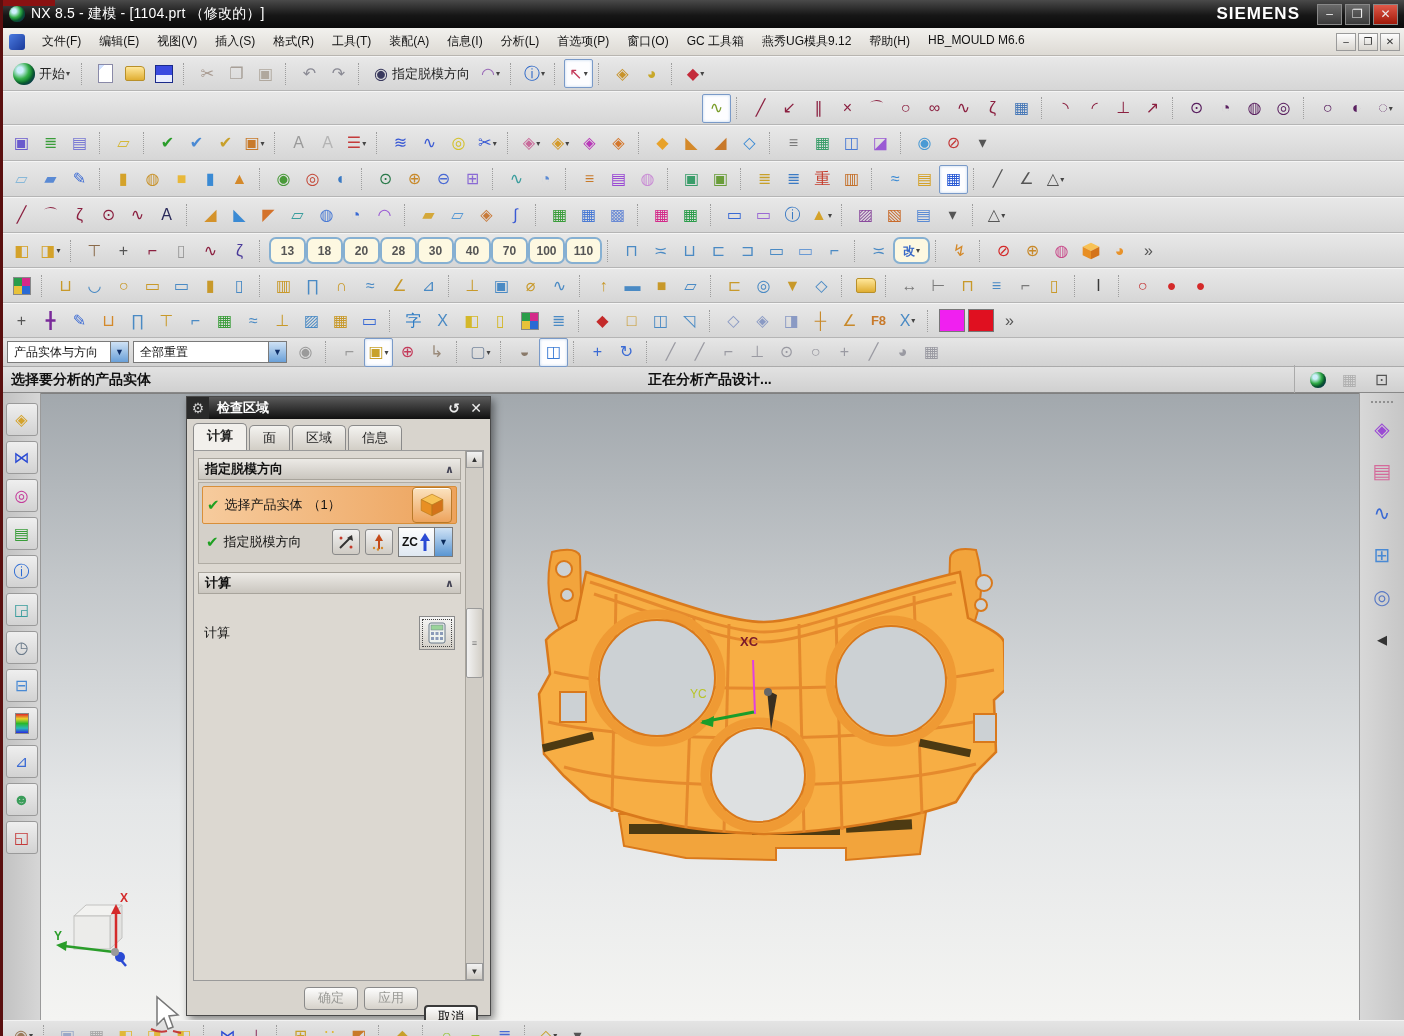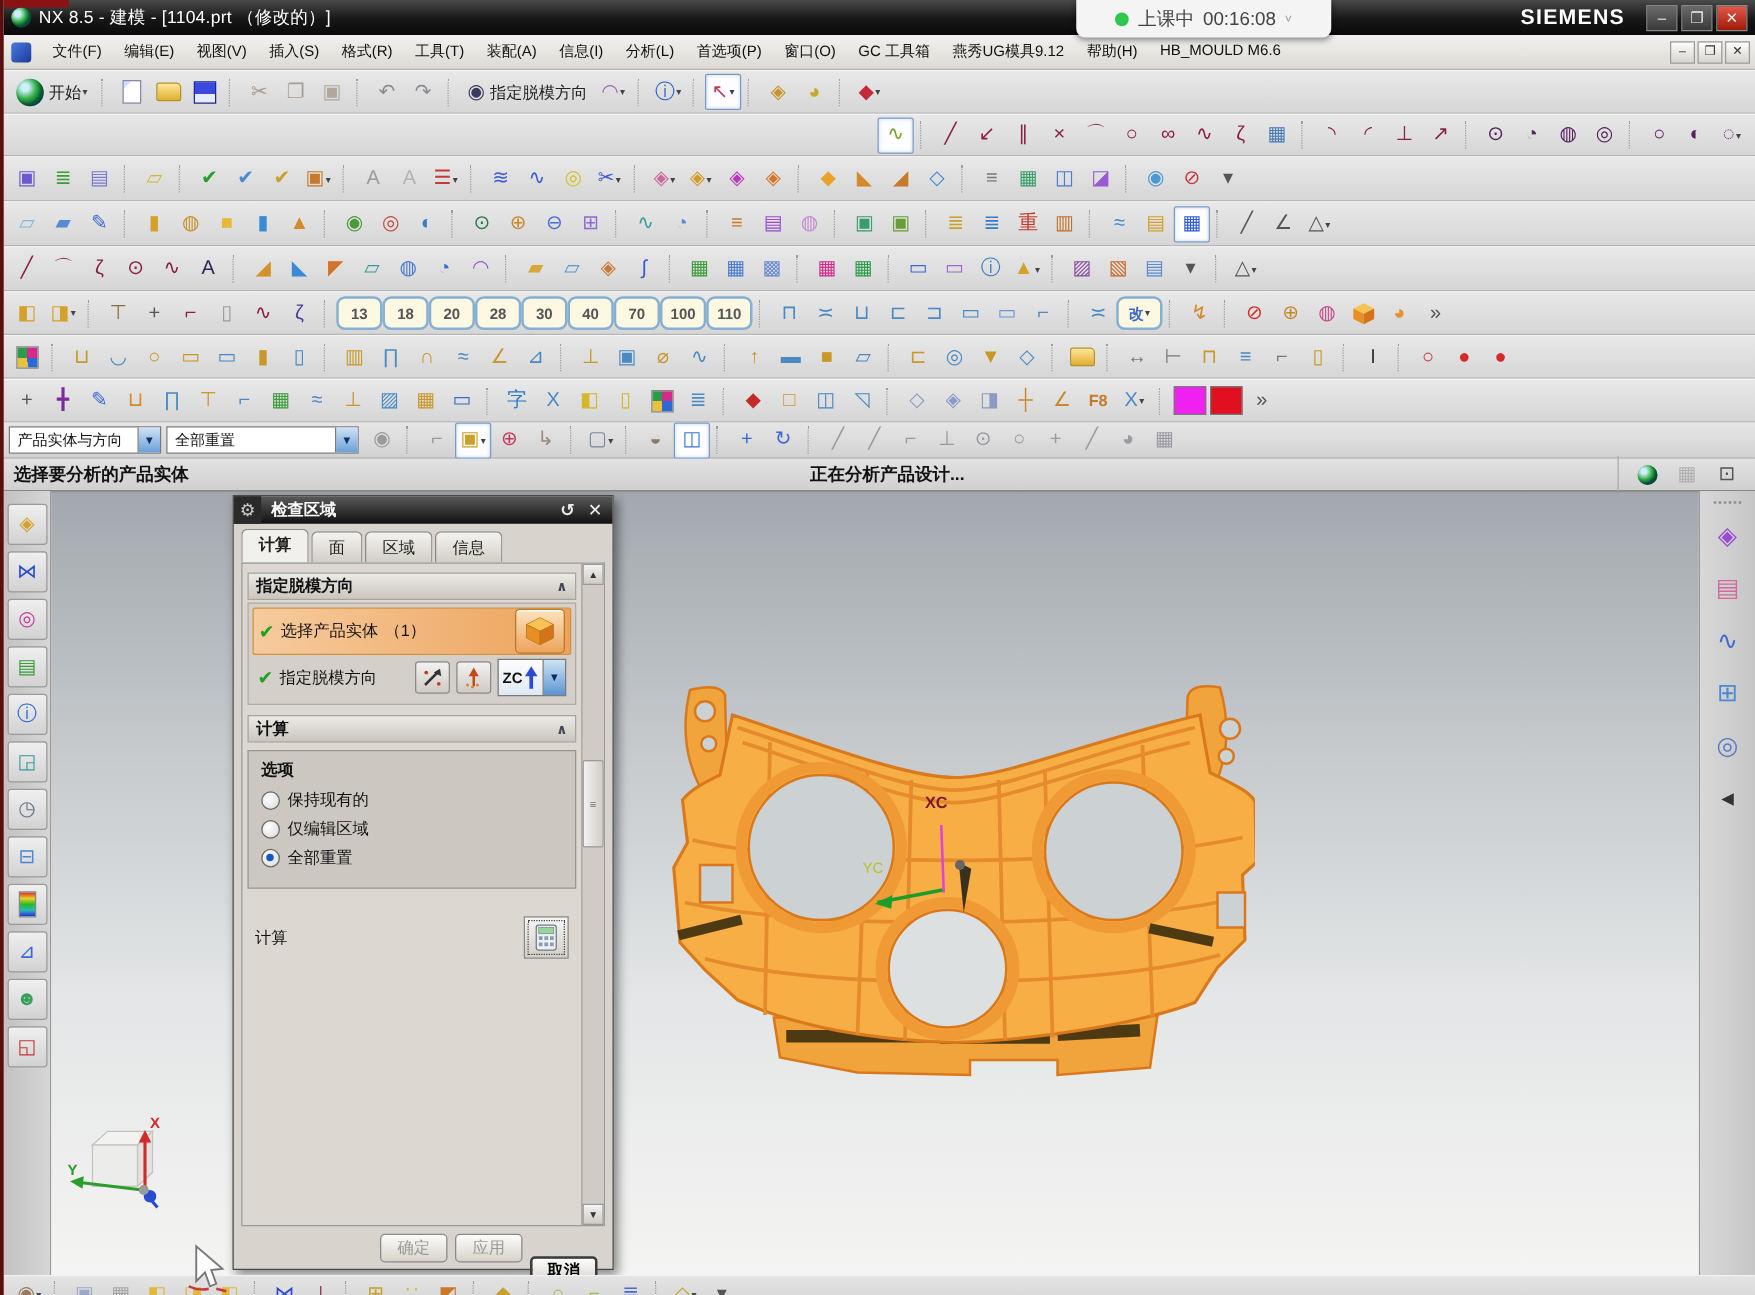--- a/index.html
+++ b/index.html
@@ -100,47 +100,41 @@
   .radio.sel::after{content:"";position:absolute;left:3px;top:3px;width:6px;height:6px;border-radius:50%;background:#1558c8;}
   .calc-row{display:flex;align-items:center;margin:22px 6px 0 6px;font-size:13px;}
   .calc-btn{margin-left:auto;width:34px;height:32px;background:linear-gradient(180deg,#f6f6f6,#d2cec6);border:1px solid #8a8a8a;outline:1px dotted #444;outline-offset:-4px;display:flex;align-items:center;justify-content:center;}
   .dlg-scroll{width:17px;background:#d0ccc5;border-left:1px solid #a8a49c;display:flex;flex-direction:column;align-items:center;}
   .sbtn{width:15px;height:15px;background:linear-gradient(#f2f2f2,#cfcbc4);border:1px solid #9a9a9a;font-size:8px;display:flex;align-items:center;justify-content:center;color:#333;}
   .sthumb{width:15px;height:68px;margin-top:140px;background:linear-gradient(90deg,#f2f2f2,#d2cec6);border:1px solid #9a9a9a;border-radius:2px;display:flex;align-items:center;justify-content:center;color:#777;font-size:9px;letter-spacing:0;}
   .sfill{flex:1;}
   .dlg-buttons{flex:0 0 auto;height:34px;display:flex;align-items:center;justify-content:flex-end;gap:6px;padding:0 12px;}
   .dbtn{width:54px;height:23px;background:linear-gradient(180deg,#fdfdfd,#d6d2ca);border:1px solid #8a8a8a;border-radius:4px;font-size:13px;font-family:inherit;}
   .dbtn.disabled{color:#9a9a96;}
-  .dbtn.default{border:2px solid #3a3a3a;font-weight:bold;margin-top:36px;}
+  .dbtn.default{border:2px solid #3a3a3a;font-weight:normal;margin-top:36px;}
   
   .bottombar{height:29px;background:linear-gradient(180deg,#e4e4e4,#d0d0d0);border-top:1px solid #f2f2f2;display:flex;align-items:center;padding:0 6px;position:relative;}
   .cursor-svg{position:absolute;left:140px;top:995px;z-index:70;pointer-events:none;}
   svg text{font-family:"Liberation Sans","DejaVu Sans",sans-serif;}
 </style>
 </head>
 <body>
 
 <div id="page">
 
   <div class="titlebar">
     <div class="redmark"></div>
     <span class="nxlogo small"></span>
     <span class="title-text">NX 8.5 - 建模 - [1104.prt （修改的）]</span>
     <span class="brand">SIEMENS</span>
     <span class="winbtn">–</span>
     <span class="winbtn">❐</span>
     <span class="winbtn close">✕</span>
   </div>
 
-  <div class="overlay">
-    <span class="recdot"></span>
-    <span>上课中</span>
-    <span>00:16:08</span>
-    <span class="chev">˅</span>
-  </div>
 
   <div class="menubar">
     <span class="appico"></span>
     <span style="display:flex;">
         <span class="menu-item">文件(F)</span>
         <span class="menu-item">编辑(E)</span>
         <span class="menu-item">视图(V)</span>
         <span class="menu-item">插入(S)</span>
         <span class="menu-item">格式(R)</span>
         <span class="menu-item">工具(T)</span>
@@ -1231,35 +1225,20 @@
                     </svg>
                   </span>
                   <span class="zc-drop">▼</span>
                 </span>
               </div>
             </div>
             <div class="grp-hdr" style="margin-top:8px">
               <span>计算</span>
               <span class="grp-arrow">∧</span>
             </div>
-            <div class="opts-panel">
-              <div class="opts-title">选项</div>
-              <label class="radio-row">
-                <span class="radio"></span>
-                <span>保持现有的</span>
-              </label>
-              <label class="radio-row">
-                <span class="radio"></span>
-                <span>仅编辑区域</span>
-              </label>
-              <label class="radio-row">
-                <span class="radio sel"></span>
-                <span>全部重置</span>
-              </label>
-            </div>
             <div class="calc-row">
               <span>计算</span>
               <span class="calc-btn">
                 <svg width="20" height="22" viewBox="0 0 20 22">
                   <rect x="2" y="1" width="16" height="20" rx="2" fill="#eef2ee" stroke="#6a7a8a"></rect>
                   <rect x="4" y="3" width="12" height="5" fill="#9ad49a" stroke="#6a7a8a" stroke-width="0.5"></rect>
                   <g fill="#8a9ab8">
                     <rect x="4" y="10" width="3" height="3"></rect>
                       <rect x="8.5" y="10" width="3" height="3"></rect>
                       <rect x="13" y="10" width="3" height="3"></rect>

